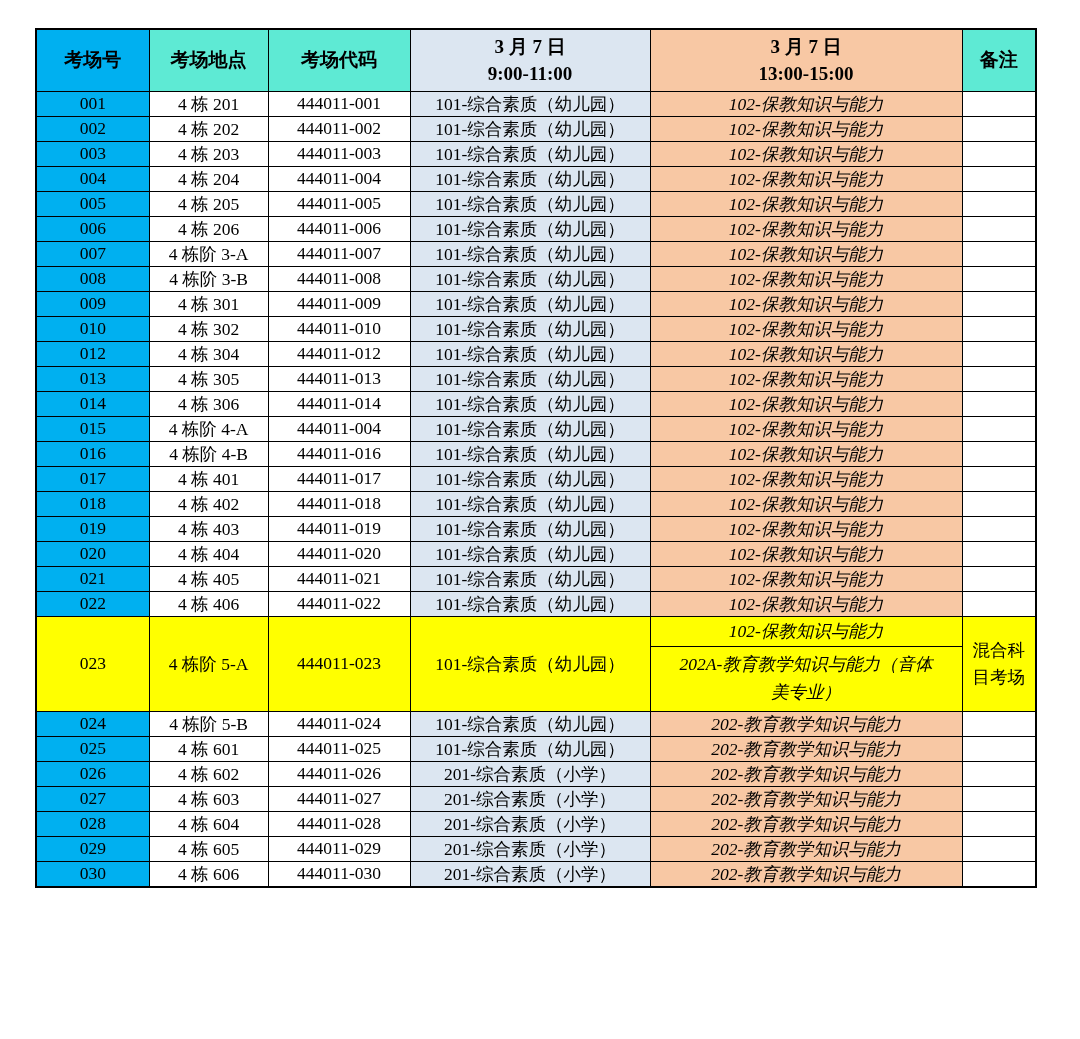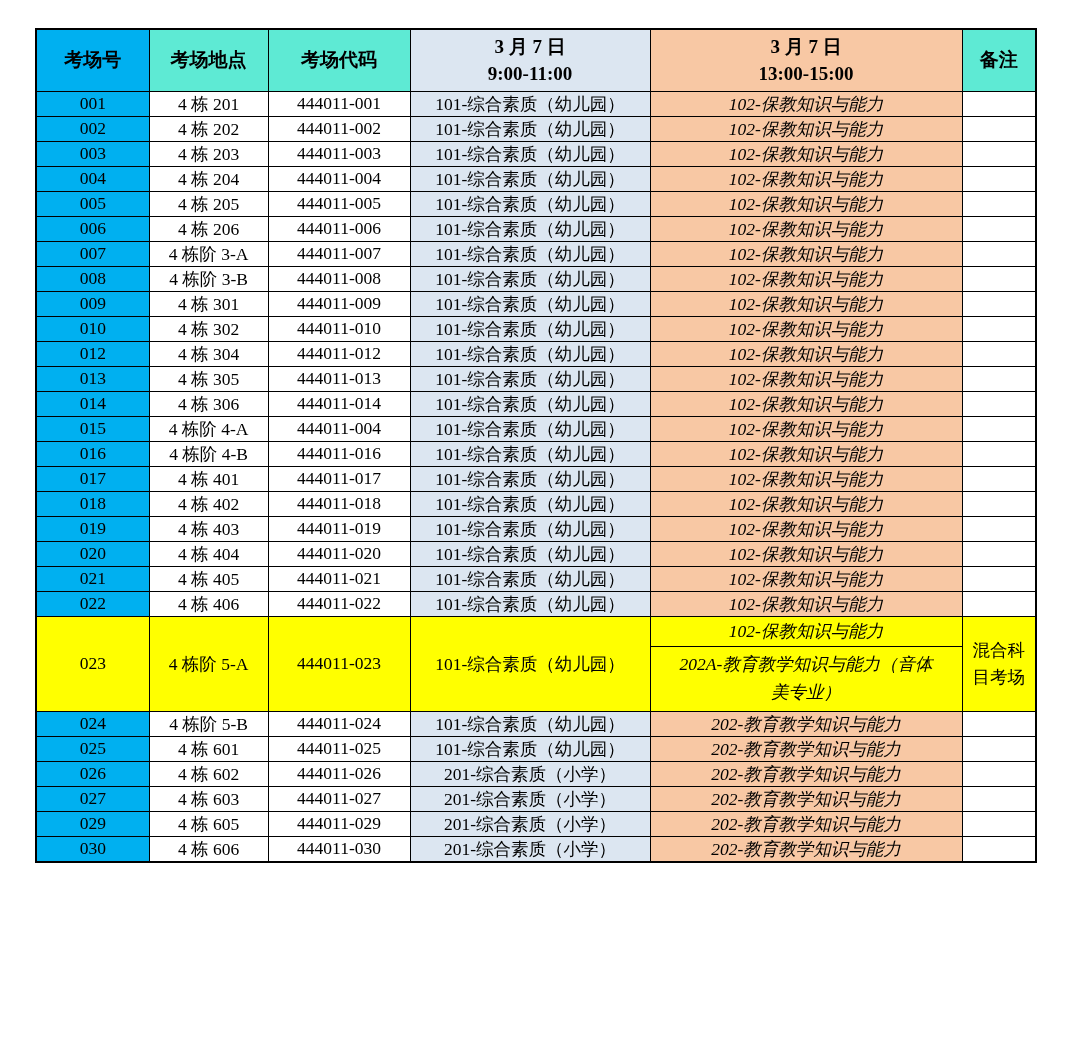--- a/index.html
+++ b/index.html
@@ -312,20 +312,28 @@
         </tr>
         <tr>
           <td class="c-room">027</td>
           <td class="c-loc">4 栋 603</td>
           <td class="c-code">444011-027</td>
           <td class="c-sess1">201-综合素质（小学）</td>
           <td class="c-sess2">202-教育教学知识与能力</td>
           <td class="c-remark"></td>
         </tr>
         <tr>
+          <td class="c-room">028</td>
+          <td class="c-loc">4 栋 604</td>
+          <td class="c-code">444011-028</td>
+          <td class="c-sess1">201-综合素质（小学）</td>
+          <td class="c-sess2">202-教育教学知识与能力</td>
+          <td class="c-remark"></td>
+        </tr>
+        <tr>
           <td class="c-room">029</td>
           <td class="c-loc">4 栋 605</td>
           <td class="c-code">444011-029</td>
           <td class="c-sess1">201-综合素质（小学）</td>
           <td class="c-sess2">202-教育教学知识与能力</td>
           <td class="c-remark"></td>
         </tr>
         <tr>
           <td class="c-room">030</td>
           <td class="c-loc">4 栋 606</td>

